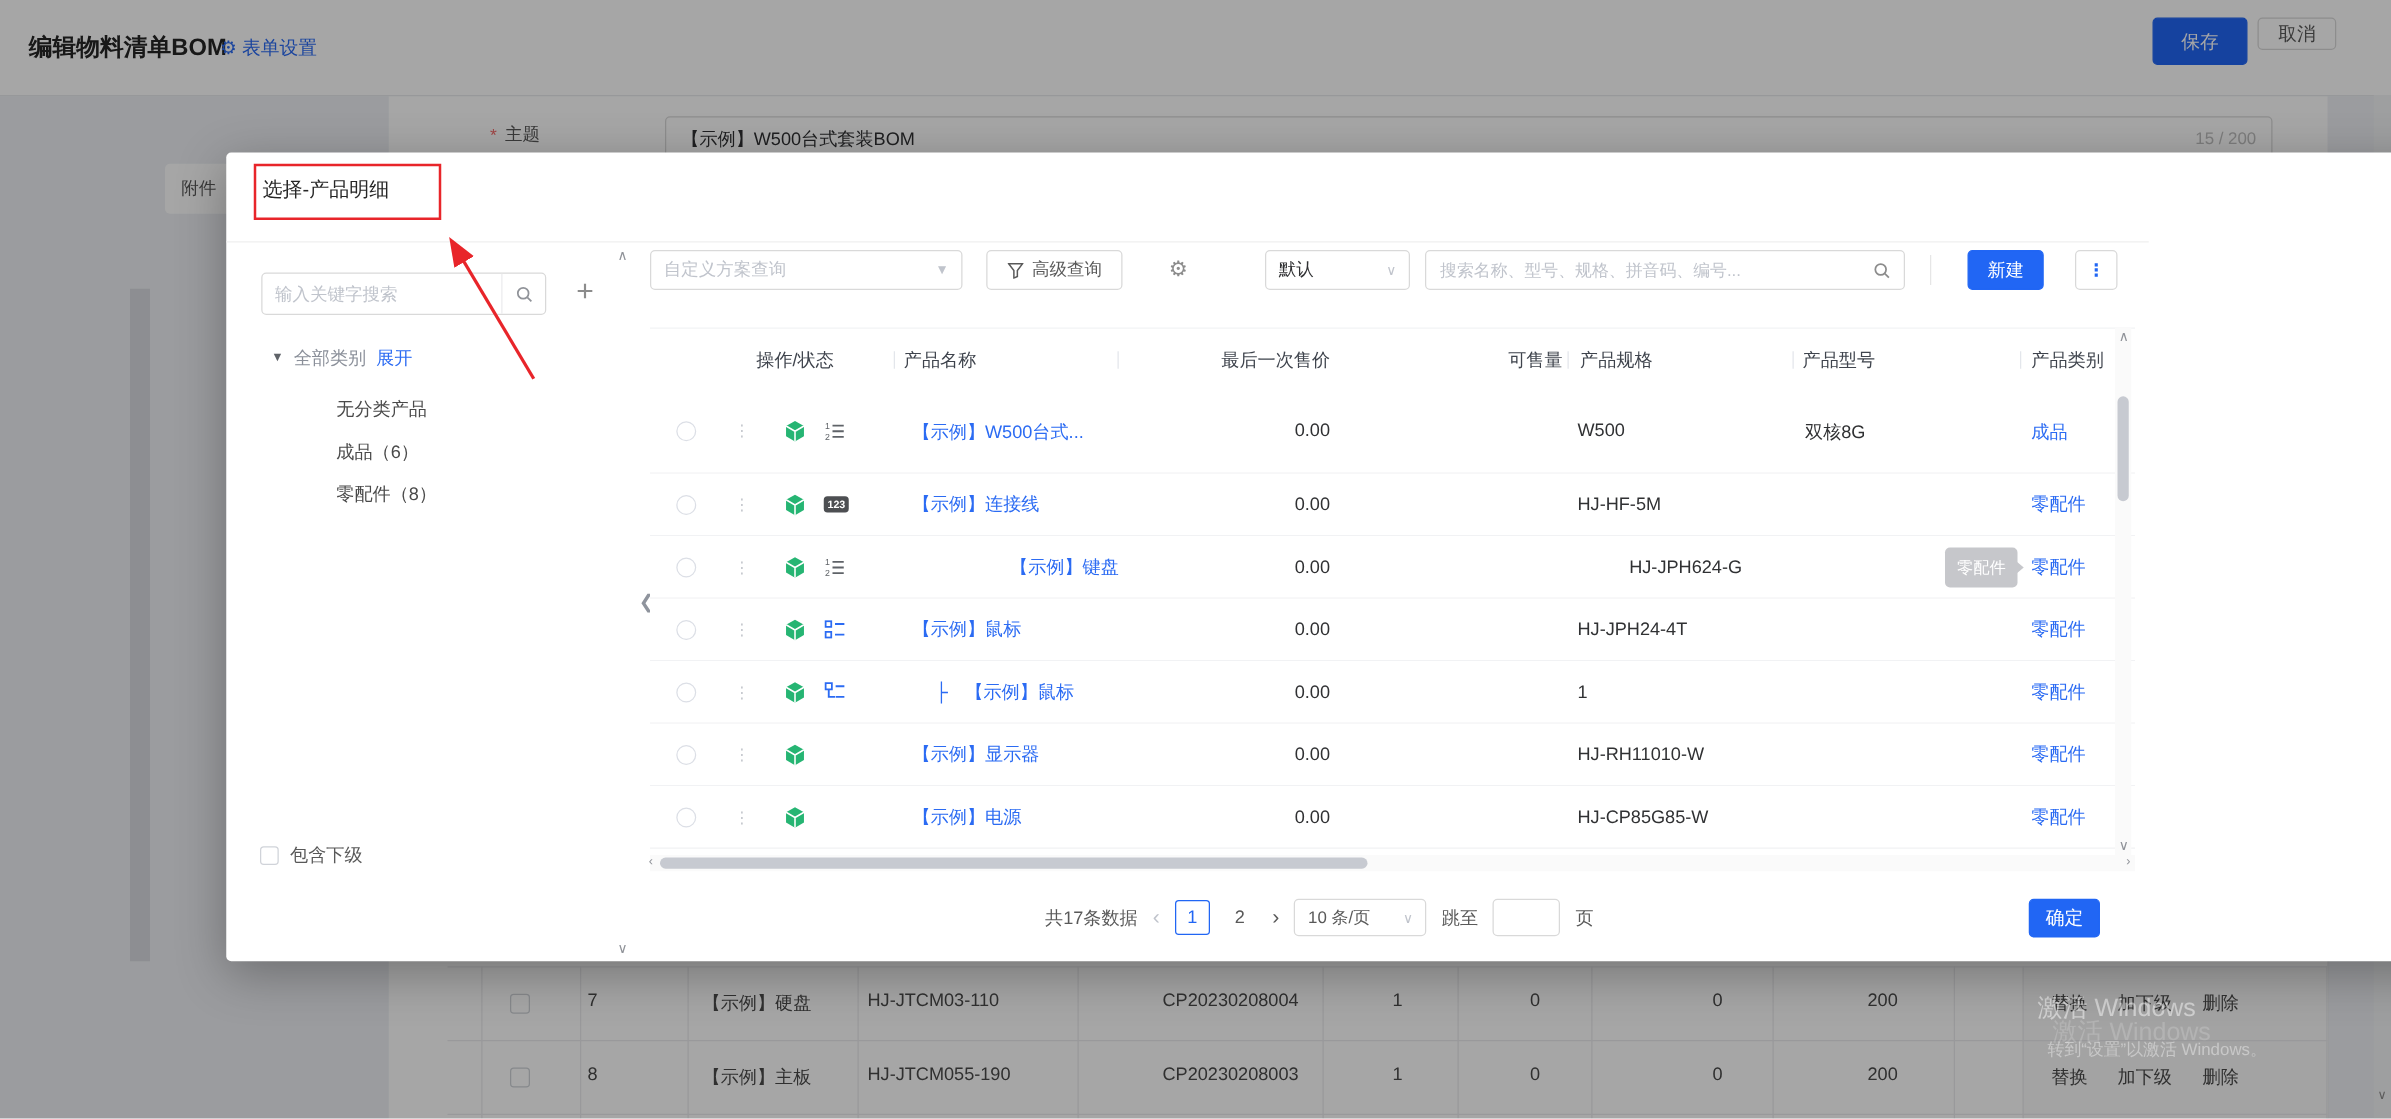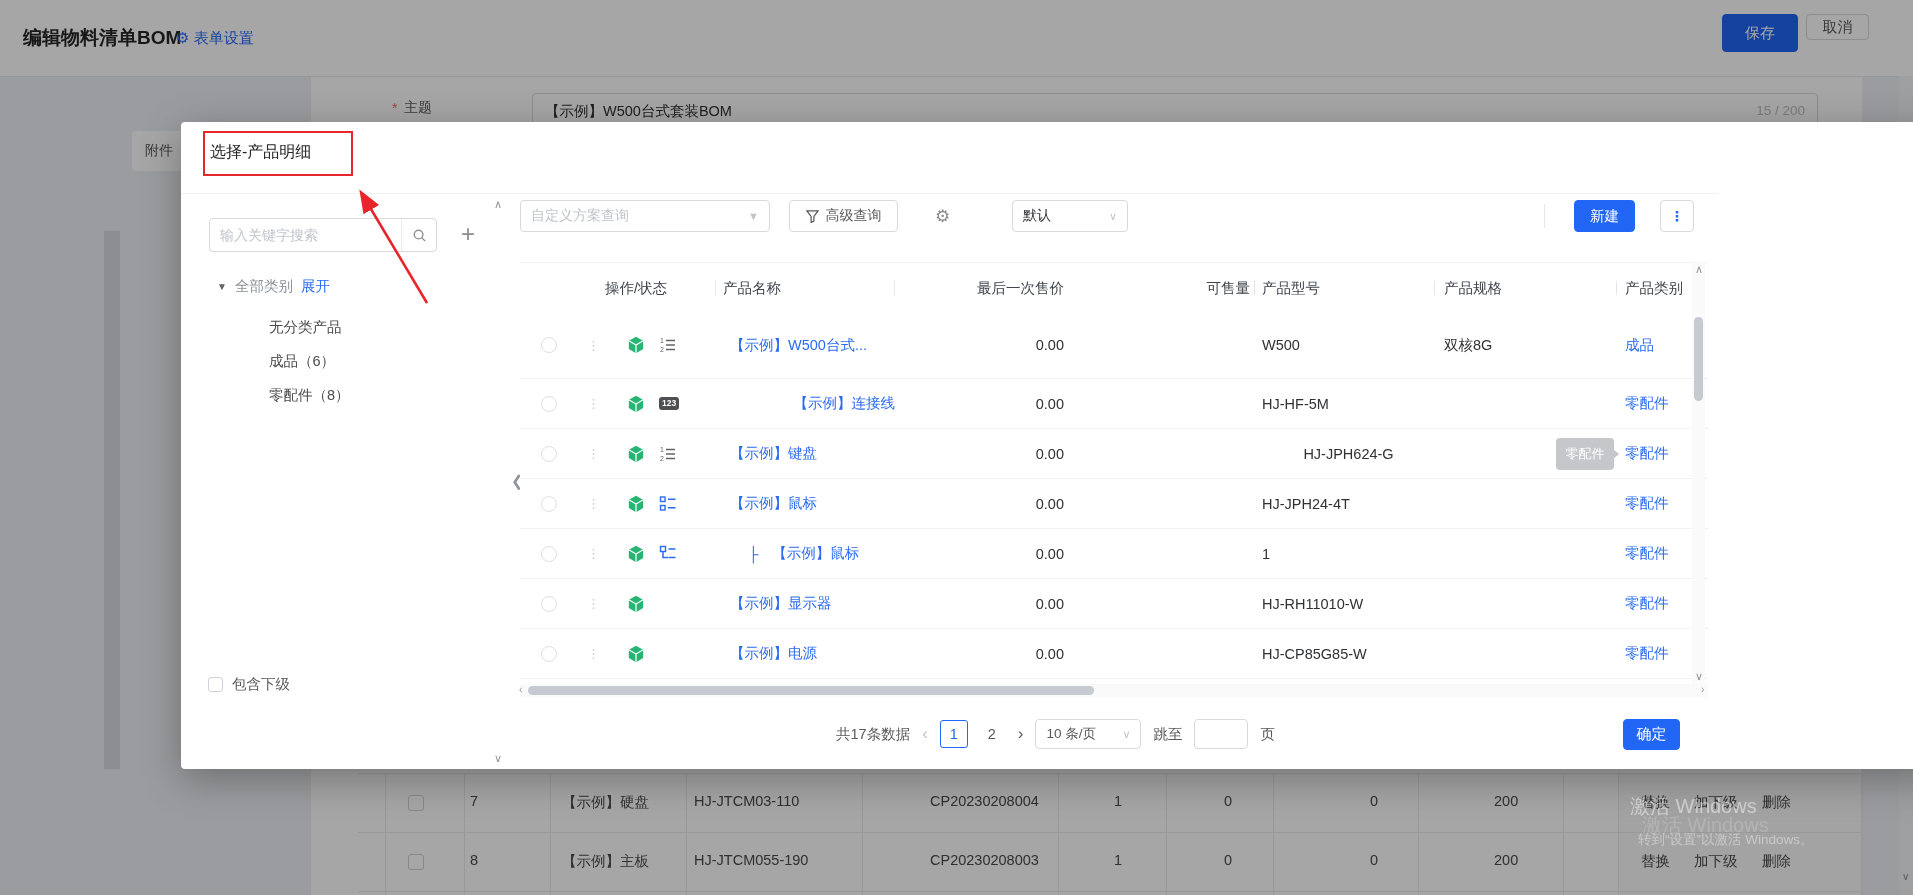--- a/index.html
+++ b/index.html
@@ -285,34 +285,43 @@
       <svg width="13" height="13" viewBox="0 0 14 14">
           <path d="M1 1h12L8.5 7v5l-3 1.5V7z" fill="none" stroke="#595959" stroke-width="1.3"></path>
         </svg>
       <span>高级查询</span>
     </div>
     <span class="gear abs" style="left:754px;top:84px;">⚙</span>
     <div class="sel abs" style="left:831px;top:78px;width:116px;">
       <span>默认</span>
       <span class="caret">∨</span>
     </div>
+    <div class="tb-search">
+      <input placeholder="搜索名称、型号、规格、拼音码、编号..." style="">
+      <span style="padding:0 10px;display:flex;">
+        <svg width="15" height="15" viewBox="0 0 16 16">
+            <circle cx="7" cy="7" r="4.6" fill="none" stroke="#8c8c8c" stroke-width="1.5"></circle>
+            <path d="M10.5 10.5L14 14" stroke="#8c8c8c" stroke-width="1.5"></path>
+          </svg>
+      </span>
+    </div>
     <div class="abs" style="left:1363px;top:82px;width:1px;height:24px;background:#e6e6e6;"></div>
     <div class="btn btn-primary abs" style="left:1393px;top:78px;width:61px;height:32px;font-size:14.5px;">
         <span>新建</span>
       </div>
     <div class="abs" style="left:1479px;top:78px;width:34px;height:32px;border:1px solid #d9d9d9;border-radius:4px;box-sizing:border-box;display:flex;align-items:center;justify-content:center;color:#2166f4;font-weight:bold;cursor:pointer;">⋮</div>
 
     <div class="thead grid">
       <div class="hcell"></div>
       <div class="hcell dv" style="padding-left:27px;">操作/状态</div>
       <div class="hcell dv" style="padding-left:7px;">产品名称</div>
       <div class="hcell" style="justify-content:flex-end;padding-right:18px;">最后一次售价</div>
       <div class="hcell dv" style="justify-content:flex-end;padding-right:5px;">可售量</div>
+      <div class="hcell dv" style="padding-left:9px;">产品规格</div>
       <div class="hcell dv" style="padding-left:7px;">产品型号</div>
-      <div class="hcell dv" style="padding-left:9px;">产品规格</div>
       <div class="hcell" style="padding-left:8px;">产品类别</div>
     </div>
 
     <div id="prows">
         <div class="prow grid tall">
     <div class="cell" style="justify-content:center;">
             <span class="radio"></span>
           </div>
     <div class="cell">
       <span class="drag">⋮</span>
@@ -363,21 +372,21 @@
                 <path d="M12 2.2l8.6 4.8v9.9L12 21.8l-8.6-4.9V7z" fill="#26b573"></path>
                 <path d="M12 12V21.8 M12 12l8.6-5 M12 12L3.4 7" stroke="#fff" stroke-width="1.5" fill="none"></path>
               </svg>
       </span>
 
       <span class="ic2 ic-badge123">
               <span class="badge123">123</span>
             </span>
 
     </div>
-    <div class="cell" style="padding-left:14px;justify-content:flex-end;">
+    <div class="cell" style="padding-left:14px;">
 
       <a class="plink pname">【示例】连接线</a>
     </div>
     <div class="cell" style="justify-content:flex-end;padding-right:18px;">
             <span class="pprice">0.00</span>
           </div>
     <div class="cell" style="justify-content:flex-end;padding-right:5px;">
             <span class="pqty"></span>
           </div>
     <div class="cell" style="padding-left:7px;">
@@ -405,21 +414,21 @@
       </span>
       <span class="ic2 ic-numlist">
         <svg width="18" height="18" viewBox="0 0 18 18">
                 <text x="1" y="7" font-size="7" fill="#5f6368">1</text>
                 <text x="1" y="16" font-size="7" fill="#5f6368">2</text>
                 <path d="M7 4.5h9 M7 9h9 M7 13.5h9" stroke="#5f6368" stroke-width="1.5"></path>
               </svg>
       </span>
 
     </div>
-    <div class="cell" style="padding-left:14px;">
+    <div class="cell" style="padding-left:14px;justify-content:flex-end;">
 
       <a class="plink pname">【示例】键盘</a>
     </div>
     <div class="cell" style="justify-content:flex-end;padding-right:18px;">
             <span class="pprice">0.00</span>
           </div>
     <div class="cell" style="justify-content:flex-end;padding-right:5px;">
             <span class="pqty"></span>
           </div>
     <div class="cell" style="padding-left:7px;justify-content:center;">

